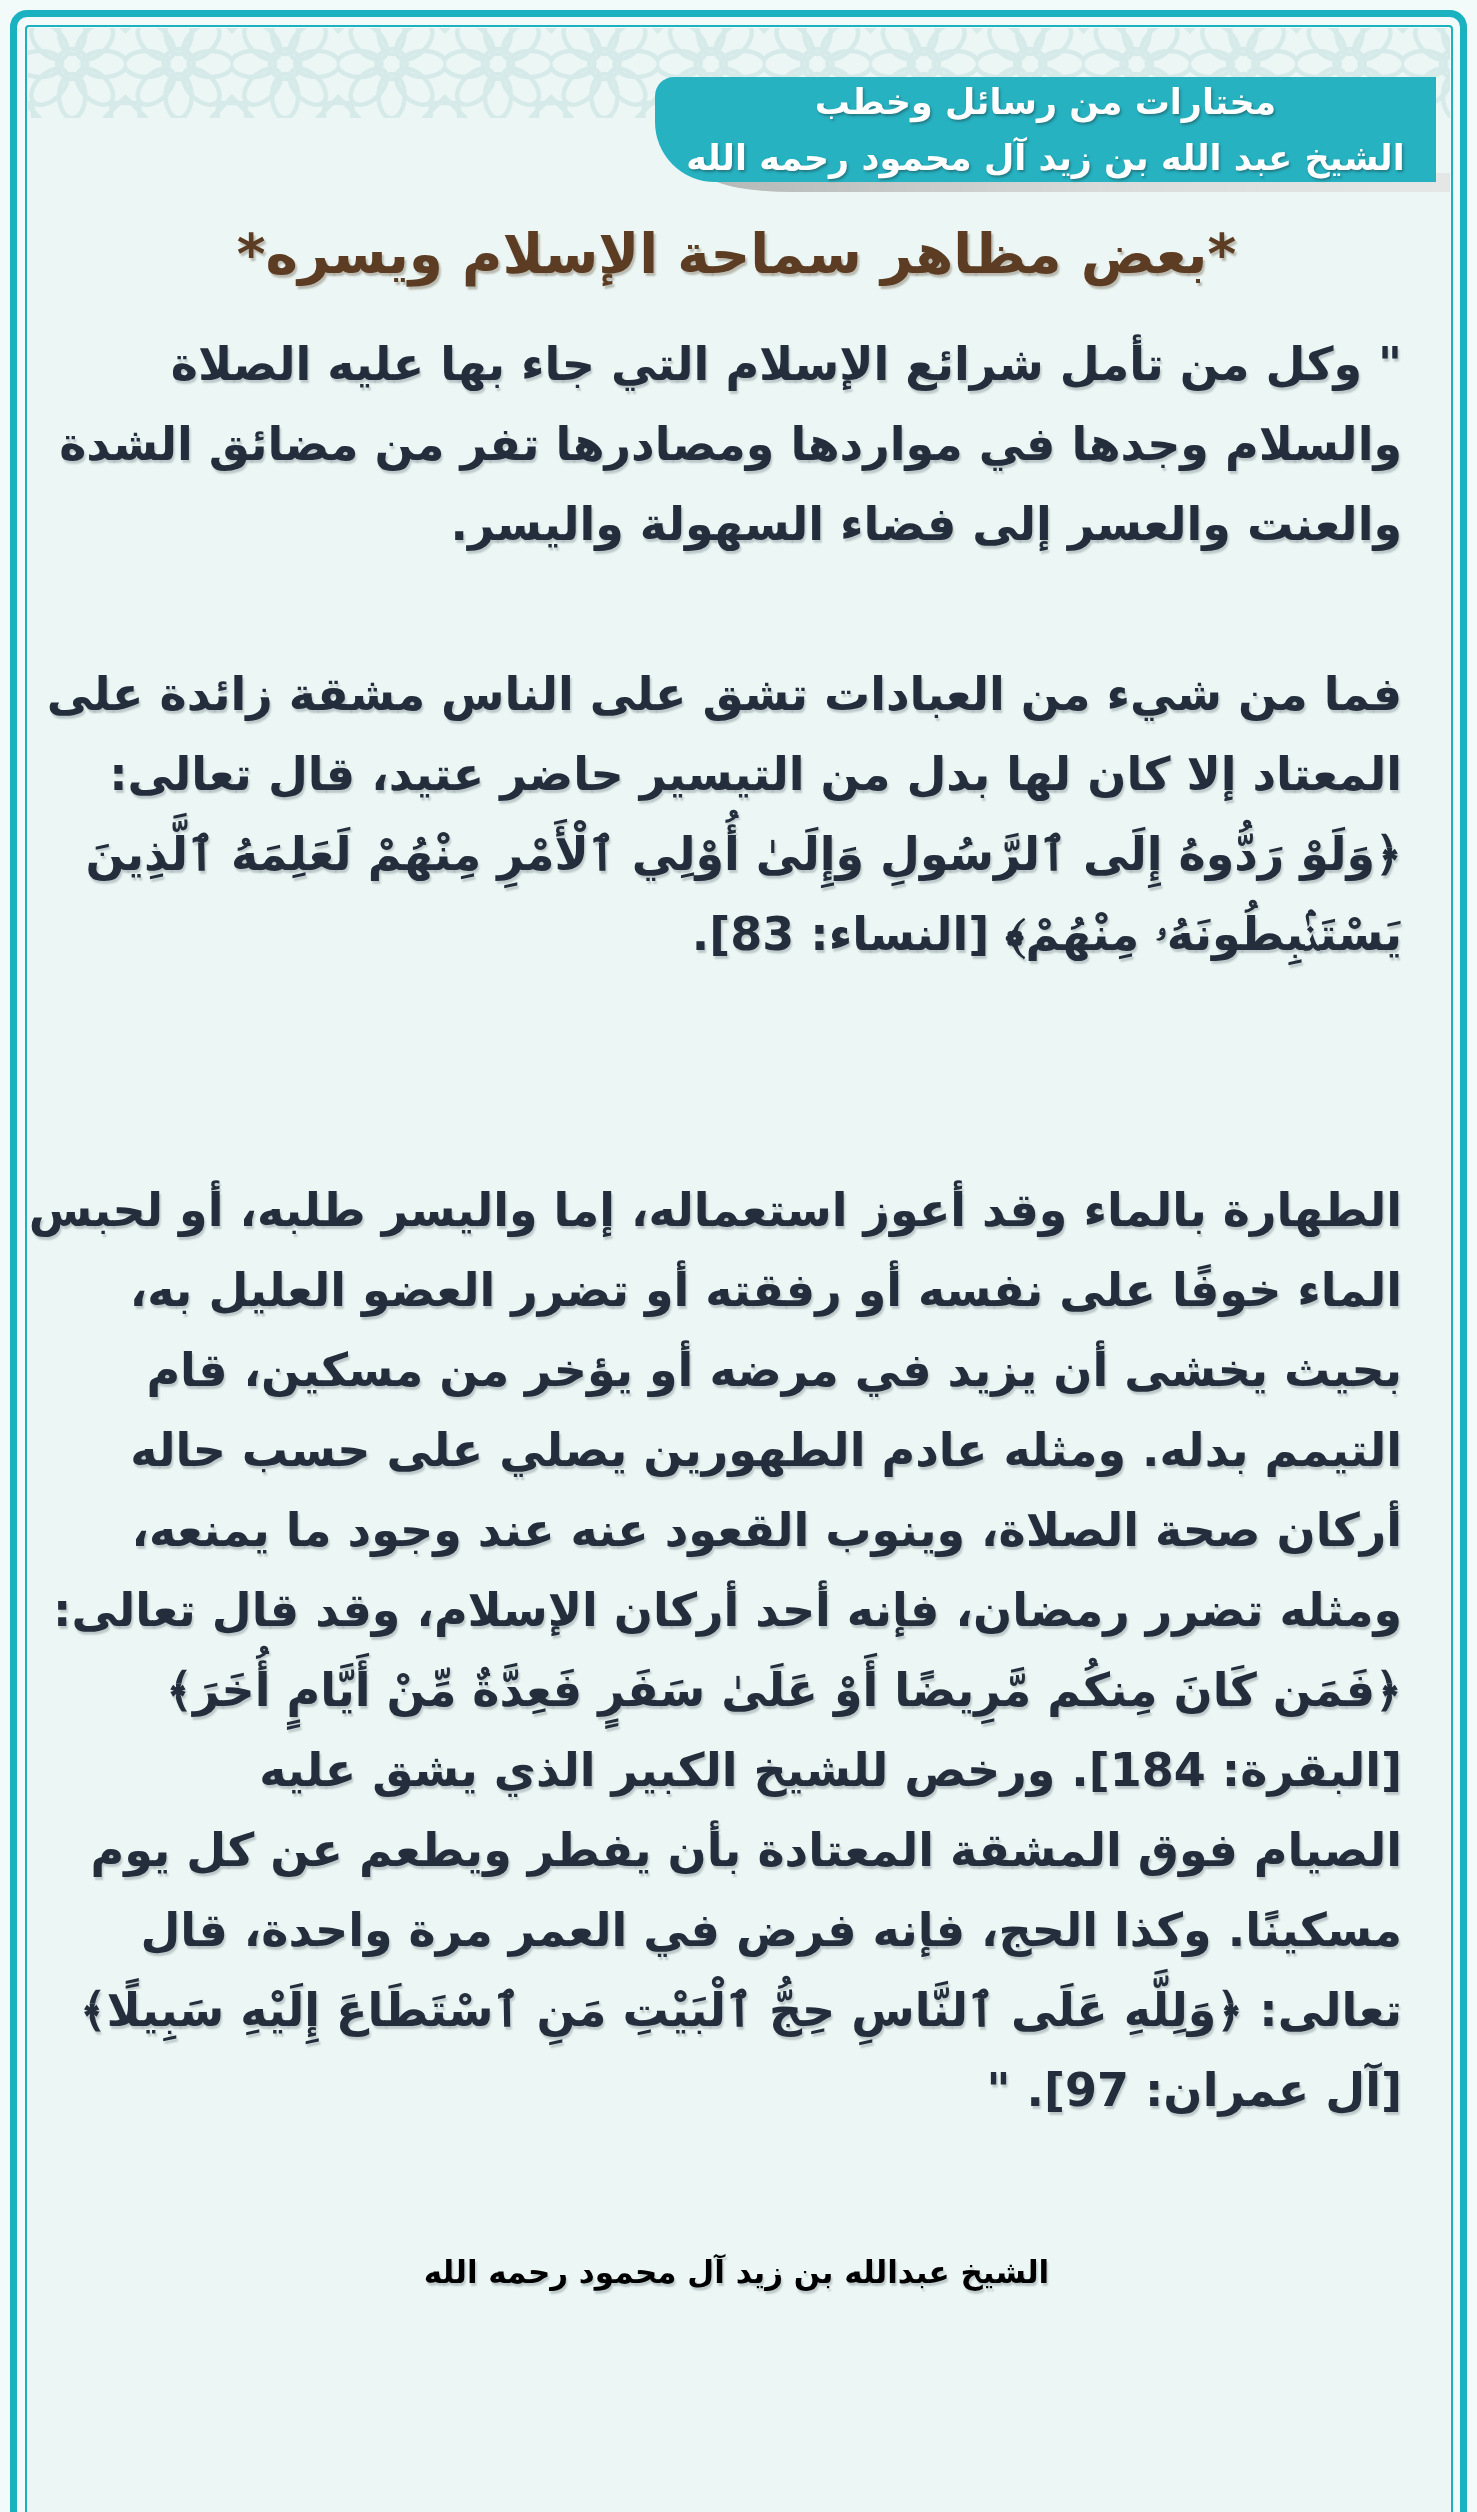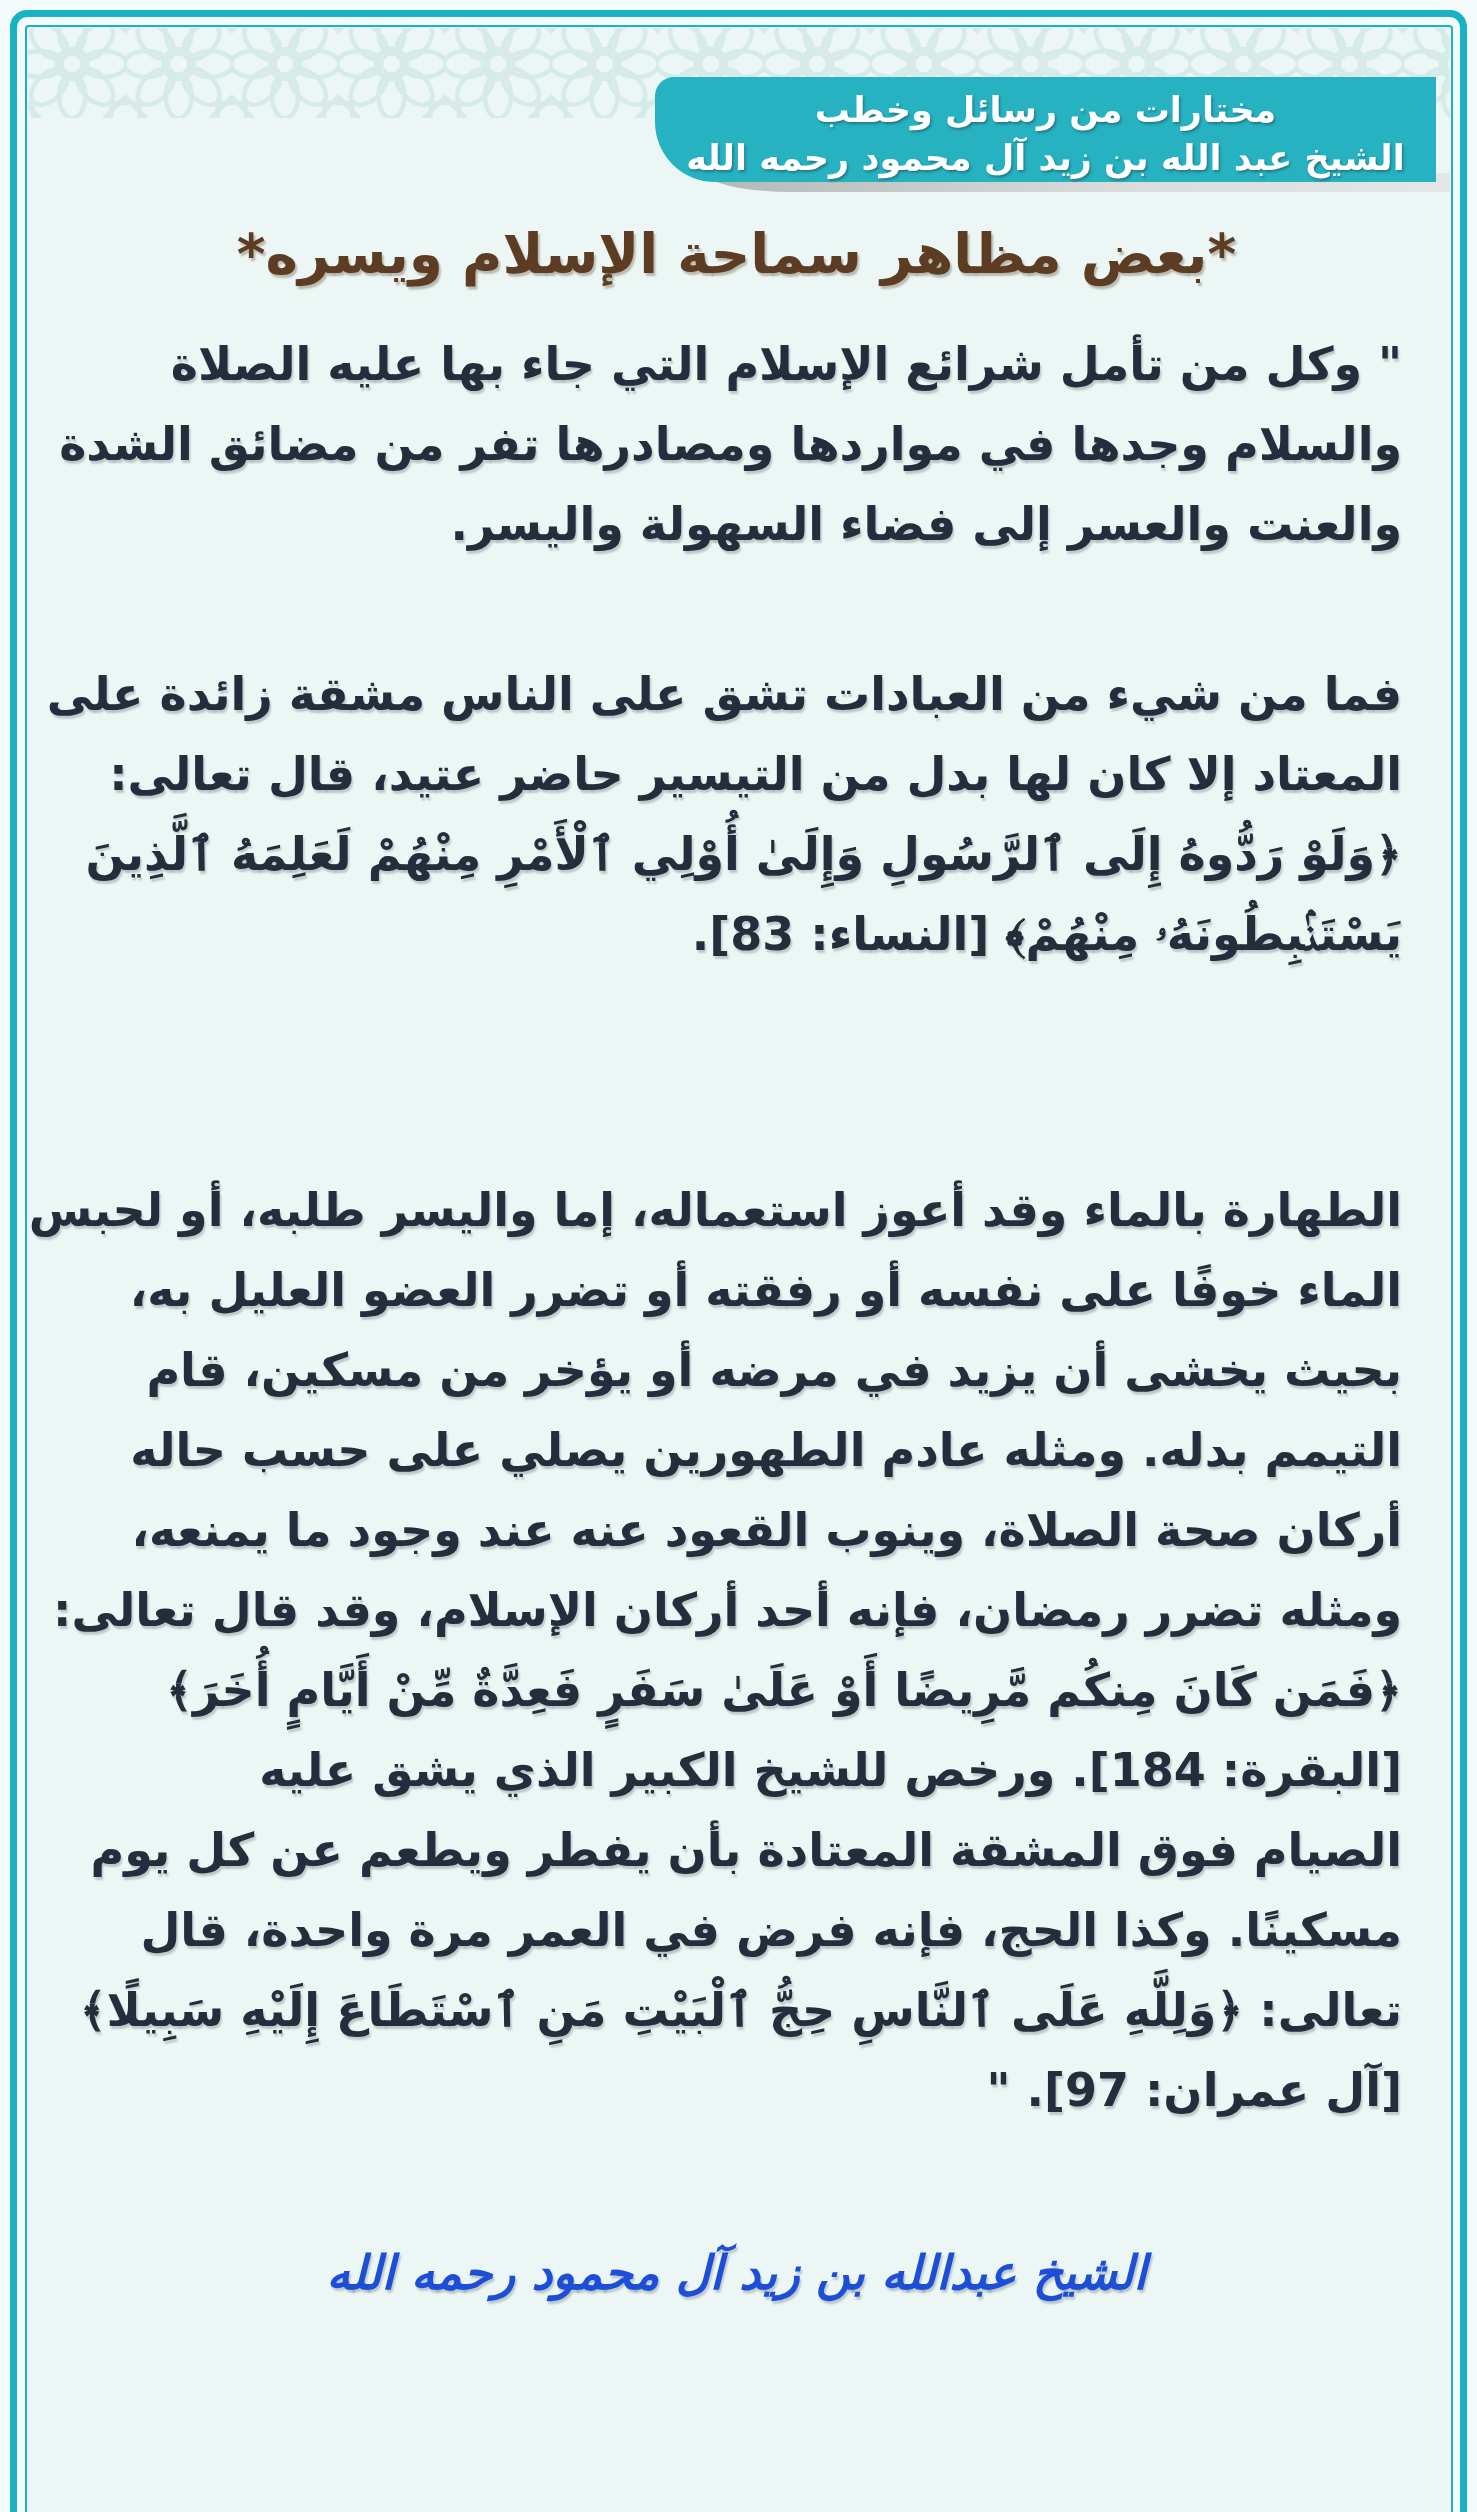--- a/index.html
+++ b/index.html
@@ -36,21 +36,21 @@
     background:linear-gradient(to right,#b4b8b6,#d9dcda 55%,#e4e7e5);
     border-bottom-left-radius:85px 19px;
     z-index:2;
   }
   .banner{
     position:absolute;left:627px;right:14px;top:49px;height:104px;
     background:#26b2c1;
     border-top-left-radius:19px;
     border-bottom-left-radius:60px;
     z-index:3;
-    display:flex;flex-direction:column;justify-content:flex-end;
+    display:flex;flex-direction:column;justify-content:space-between;
     padding-top:1px;
   }
   .banner .bline{
     color:#ffffff;text-align:center;font-weight:700;
     font-size:35px;line-height:48px;white-space:nowrap;
     text-shadow:1.5px 2px 2.5px rgba(30,60,65,0.45);
   }
   
   .text-flow{
     position:absolute;left:43px;right:48px;top:166px;z-index:4;
@@ -66,24 +66,23 @@
   .para-2{margin-top:90px;}
   .para-3{margin-top:196px;}
   .line{
     display:block;height:80px;line-height:80px;
     font-size:46px;font-weight:700;color:#232d3b;
     text-align:right;white-space:nowrap;
     text-shadow:1.5px 2.5px 2px rgba(25,35,50,0.22);
   }
   .signature{
     margin-top:100px;height:85px;line-height:85px;
-    font-size:47px;font-weight:700;color:#1d4ed8;
+    font-size:31px;font-weight:700;color:#000000;
     text-align:center;white-space:nowrap;
     text-shadow:1.5px 2.5px 2px rgba(25,35,50,0.22);
-    font-style:italic;
   }
 </style>
 </head>
 <body>
 
 <div class="page">
 
   <div class="content">
 
     <div class="pattern-band">

